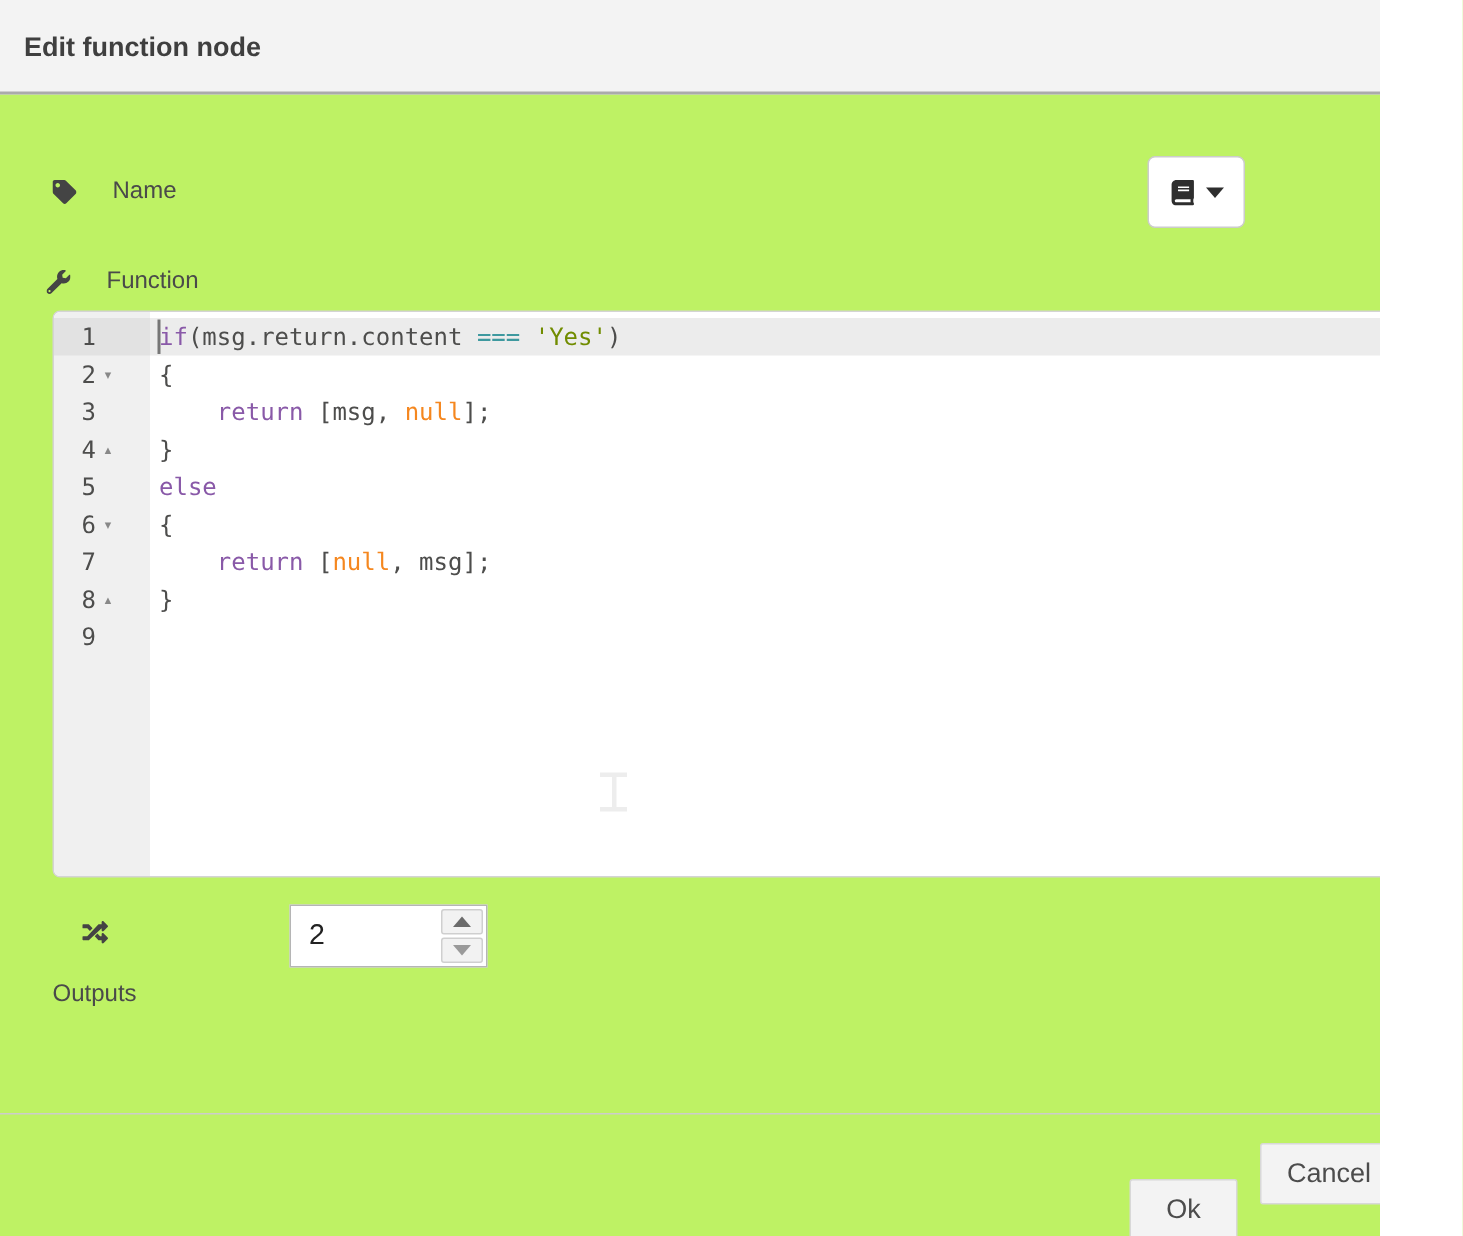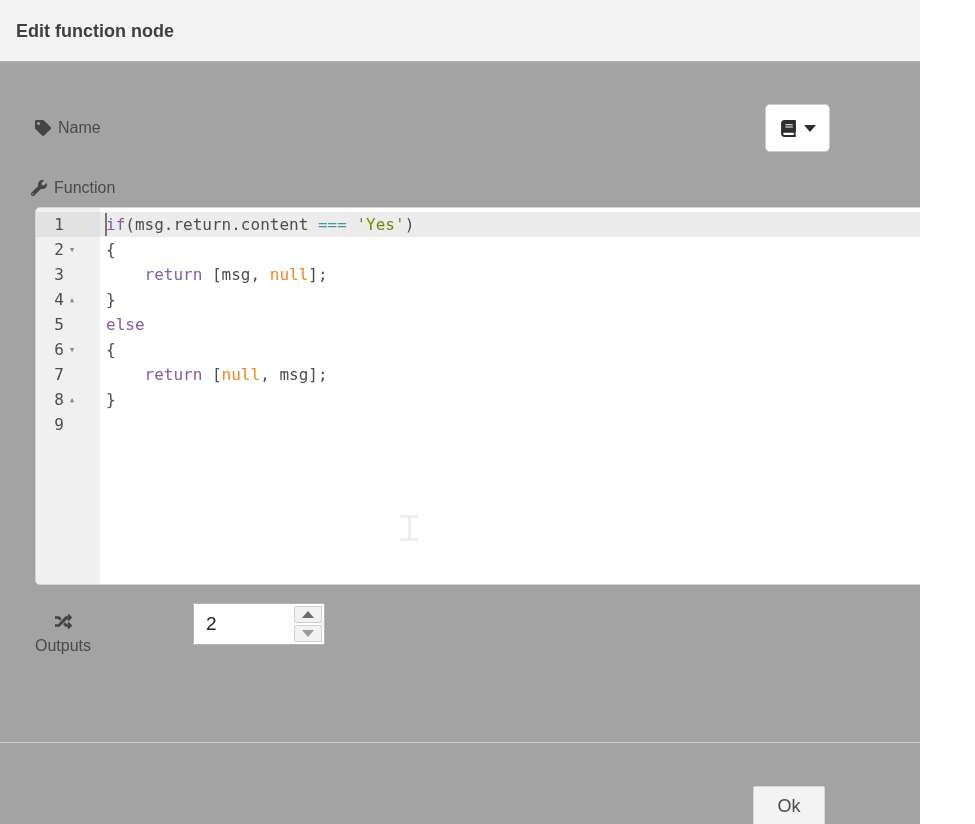--- a/index.html
+++ b/index.html
@@ -3,21 +3,21 @@
 <meta charset="utf-8">
 <style>
   * { margin: 0; padding: 0; box-sizing: border-box; }
   html, body { background: #ffffff; }
   body { font-family: "Liberation Sans", "DejaVu Sans", sans-serif; }
 
   .screen {
     position: relative;
     width: 920px;
     height: 824px;
-    background: #a3a3a3;
+    background: #bef264;
     overflow: hidden;
   }
 
   
   .dialog-header {
     position: absolute;
     top: 0; left: 0; right: 0;
     height: 63px;
     background: #f3f3f3;
     border-bottom: 2px solid #ababab;
@@ -29,21 +29,21 @@
     font-size: 18px;
     font-weight: bold;
     color: #3f3f3f;
   }
 
   
   .row-label {
     position: absolute;
     display: flex;
     align-items: center;
-    gap: 7px;
+    gap: 24px;
     font-size: 16px;
     color: #4a4a4a;
     height: 22px;
   }
   .row-label svg { flex: 0 0 auto; }
 
   .name-label     { left: 35px; top: 117px; }
   .function-label { left: 31px; top: 177px; }
   .outputs-label  { left: 35px; top: 613px; flex-direction: column; }
 
@@ -347,14 +347,15 @@
       </button>
       <button class="spin-btn">
         <span class="tri-down"></span>
       </button>
     </div>
   </div>
 
 
   <div class="footer-divider"></div>
   <button class="dialog-button ok-button">Ok</button>
+  <button class="dialog-button cancel-button">Cancel</button>
 
 </div>
 
 </body></html>

